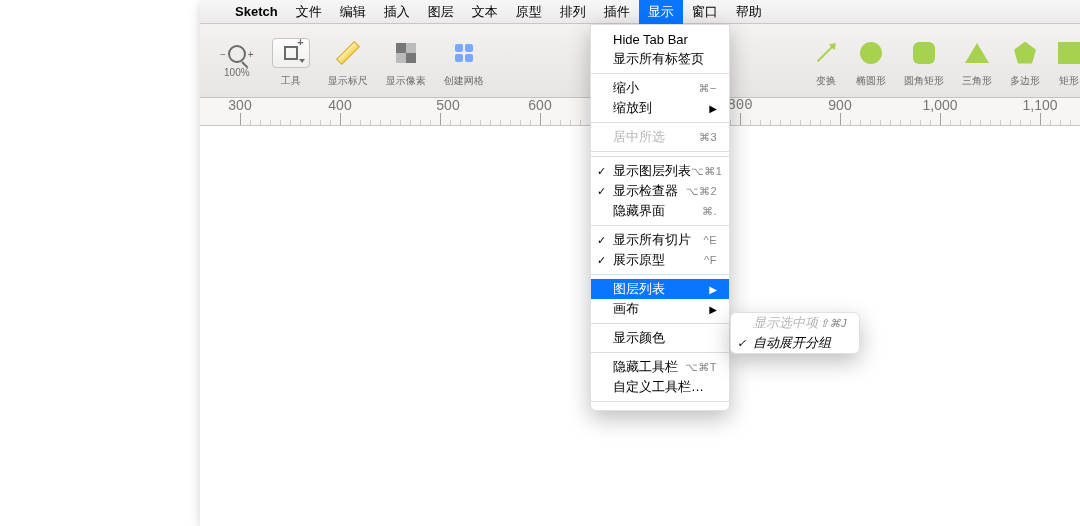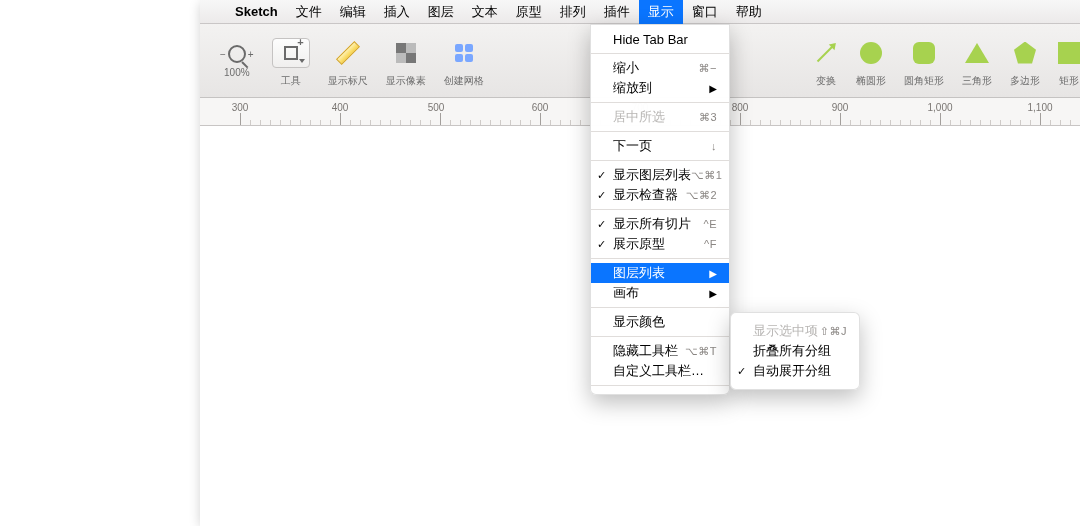--- a/index.html
+++ b/index.html
@@ -37,29 +37,29 @@
   .sh-oval { width: 22px; height: 22px; border-radius: 50%; background:#a7d24f; }
   .sh-round { width: 22px; height: 22px; border-radius: 6px; background:#a7d24f; }
   .sh-tri { width: 0; height: 0; border-left: 12px solid transparent; border-right: 12px solid transparent; border-bottom: 20px solid #a7d24f; }
   .sh-poly { width: 22px; height: 22px; background:#a7d24f; clip-path: polygon(50% 0,100% 38%,82% 100%,18% 100%,0 38%); }
   .sh-rect { width: 22px; height: 22px; background:#a7d24f; }
 
   
   .ruler { position: absolute; left: 0; top: 98px; right: 0; height: 28px; background: #f7f6f5; border-bottom: 1px solid #c8c5c4; overflow: hidden; }
   .ruler-inner { position: absolute; left: 0; top: 0; bottom: 0; width: 2000px; }
   .major { position: absolute; bottom: 0; width: 1px; height: 12px; background: #a39f9c; }
-  .major-label { position: absolute; bottom: 12px; font-size: 10px; color: #7a7673; transform: translateX(-50%); text-align: right; }
+  .major-label { position: absolute; bottom: 12px; font-size: 14px; color: #7a7673; transform: translateX(-50%); text-align: right; }
   .minor { position: absolute; bottom: 0; width: 1px; height: 5px; background: #cfcbc8; }
 
   
   .canvas { position: absolute; left: 0; top: 126px; right: 0; bottom: 0; background: #fff; }
 
   
   .menu { position: absolute; top: 24px; left: 390px; width: 140px; background: rgba(255,255,255,0.98); border: 1px solid rgba(0,0,0,0.12); border-radius: 0 0 6px 6px; box-shadow: 0 8px 22px rgba(0,0,0,0.25); padding: 4px 0; font-size: 13px; color: #000; }
-  .submenu { position: absolute; top: 312px; left: 530px; width: 130px; background: rgba(255,255,255,0.98); border: 1px solid rgba(0,0,0,0.12); border-radius: 6px; box-shadow: 0 8px 22px rgba(0,0,0,0.25); padding: 8px 0; font-size: 13px; color: #000; }
+  .submenu { position: absolute; top: 312px; left: 530px; width: 130px; background: rgba(255,255,255,0.98); border: 1px solid rgba(0,0,0,0.12); border-radius: 6px; box-shadow: 0 8px 22px rgba(0,0,0,0.25); padding: 0 0; font-size: 13px; color: #000; font-style: italic; }
   .mrow { display: flex; align-items: center; height: 20px; padding: 0 12px 0 22px; position: relative; white-space: nowrap; }
   .mrow.sel { background: #0a75ff; color: #fff; }
   .mrow.dis { color: #b8b6b4; }
   .chk { position: absolute; left: 6px; font-size: 11px; }
   .sc { margin-left: auto; font-size: 11px; color: #8a8683; font-family: "Helvetica Neue", Arial; letter-spacing: 0.5px; }
   .arw { margin-left: auto; font-size: 10px; }
   .sep { height: 1px; background: #e0dddb; margin: 4px 0; }
 
   .frame-shadow { box-shadow: 0 2px 12px rgba(0,0,0,0.18); }
 </style>
@@ -188,21 +188,21 @@
           <div class="minor" style="left: 150px;"></div>
           <div class="minor" style="left: 160px;"></div>
           <div class="minor" style="left: 170px;"></div>
           <div class="minor" style="left: 180px;"></div>
           <div class="minor" style="left: 190px;"></div>
           <div class="minor" style="left: 200px;"></div>
           <div class="minor" style="left: 210px;"></div>
           <div class="minor" style="left: 220px;"></div>
           <div class="minor" style="left: 230px;"></div>
           <div class="major" style="left: 240px;"></div>
-          <div class="major-label" style="left: 236px;">500</div>
+          <div class="major-label" style="left: 248px;">500</div>
           <div class="minor" style="left: 250px;"></div>
           <div class="minor" style="left: 260px;"></div>
           <div class="minor" style="left: 270px;"></div>
           <div class="minor" style="left: 280px;"></div>
           <div class="minor" style="left: 290px;"></div>
           <div class="minor" style="left: 300px;"></div>
           <div class="minor" style="left: 310px;"></div>
           <div class="minor" style="left: 320px;"></div>
           <div class="minor" style="left: 330px;"></div>
           <div class="major" style="left: 340px;"></div>
@@ -221,21 +221,21 @@
           <div class="minor" style="left: 450px;"></div>
           <div class="minor" style="left: 460px;"></div>
           <div class="minor" style="left: 470px;"></div>
           <div class="minor" style="left: 480px;"></div>
           <div class="minor" style="left: 490px;"></div>
           <div class="minor" style="left: 500px;"></div>
           <div class="minor" style="left: 510px;"></div>
           <div class="minor" style="left: 520px;"></div>
           <div class="minor" style="left: 530px;"></div>
           <div class="major" style="left: 540px;"></div>
-          <div class="major-label" style="left: 540px;">800</div>
+          <div class="major-label" style="left: 540px; font-family: Liberation Mono, monospace;">800</div>
           <div class="minor" style="left: 550px;"></div>
           <div class="minor" style="left: 560px;"></div>
           <div class="minor" style="left: 570px;"></div>
           <div class="minor" style="left: 580px;"></div>
           <div class="minor" style="left: 590px;"></div>
           <div class="minor" style="left: 600px;"></div>
           <div class="minor" style="left: 610px;"></div>
           <div class="minor" style="left: 620px;"></div>
           <div class="minor" style="left: 630px;"></div>
           <div class="major" style="left: 640px;"></div>
@@ -269,49 +269,52 @@
           <div class="minor" style="left: 890px;"></div>
         </div>
     </div>
 
     <div class="canvas"></div>
 
     <div class="menu" id="view-menu">
         <div class="mrow">
           <span>Hide Tab Bar</span>
         </div>
+        <div class="mrow">
+          <span>显示所有标签页</span>
+        </div>
         <div class="sep"></div>
         <div class="mrow">
           <span>缩小</span>
           <span class="sc">⌘−</span>
         </div>
         <div class="mrow">
           <span>缩放到</span>
           <span class="arw">▶</span>
         </div>
         <div class="sep"></div>
         <div class="mrow dis">
           <span>居中所选</span>
           <span class="sc">⌘3</span>
         </div>
         <div class="sep"></div>
-        <div class="mrow">
-          <span>下一页</span>
-          <span class="sc">↓</span>
-        </div>
         <div class="sep"></div>
         <div class="mrow">
           <span class="chk">✓</span>
           <span>显示图层列表</span>
           <span class="sc">⌥⌘1</span>
         </div>
         <div class="mrow">
           <span class="chk">✓</span>
           <span>显示检查器</span>
           <span class="sc">⌥⌘2</span>
+        </div>
+        <div class="mrow">
+          <span>隐藏界面</span>
+          <span class="sc">⌘.</span>
         </div>
         <div class="sep"></div>
         <div class="mrow">
           <span class="chk">✓</span>
           <span>显示所有切片</span>
           <span class="sc">^E</span>
         </div>
         <div class="mrow">
           <span class="chk">✓</span>
           <span>展示原型</span>
@@ -339,22 +342,19 @@
           <span>自定义工具栏…</span>
         </div>
         <div class="sep"></div>
       </div>
     <div class="submenu" id="layer-list-submenu">
         <div class="mrow dis">
           <span>显示选中项</span>
           <span class="sc">⇧⌘J</span>
         </div>
         <div class="mrow">
-          <span>折叠所有分组</span>
-        </div>
-        <div class="mrow">
           <span class="chk">✓</span>
           <span>自动展开分组</span>
         </div>
       </div>
 
   </div>
 </div>
 
 </body></html>

